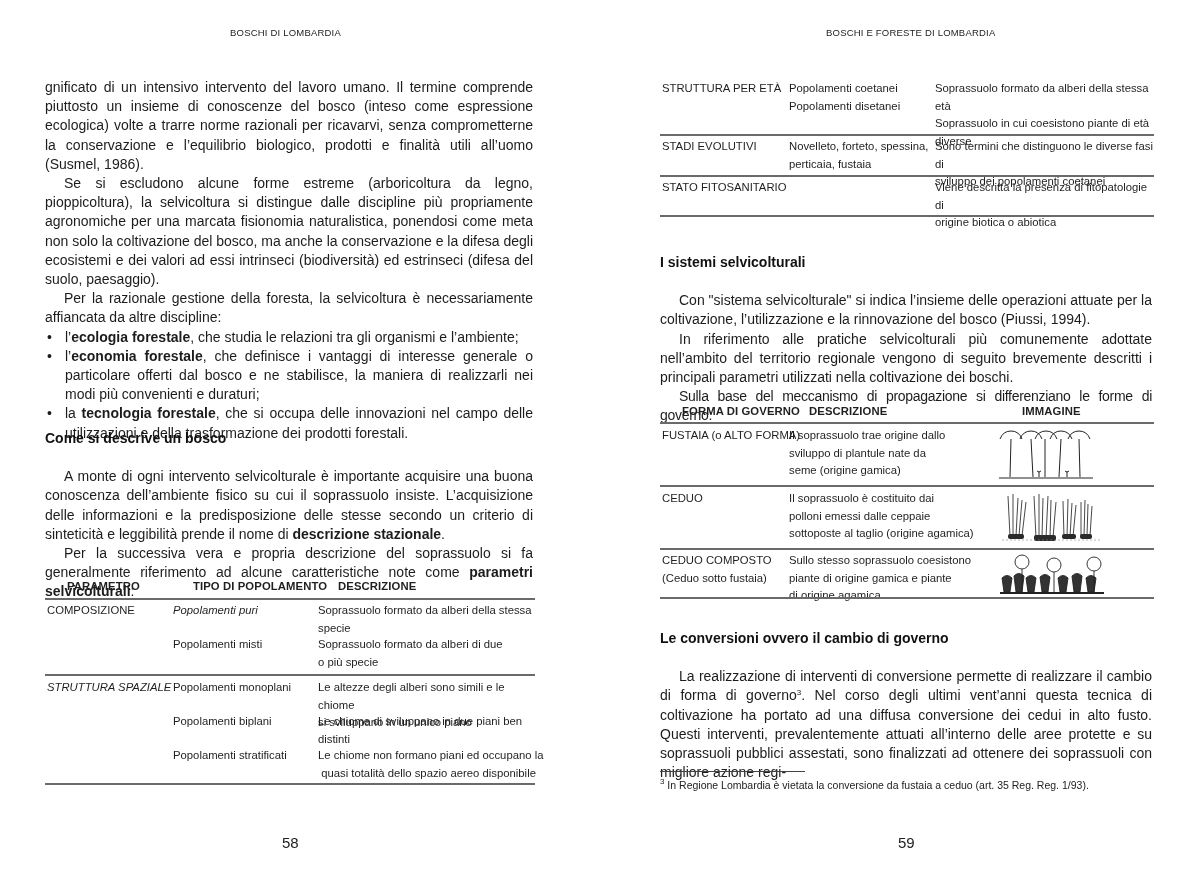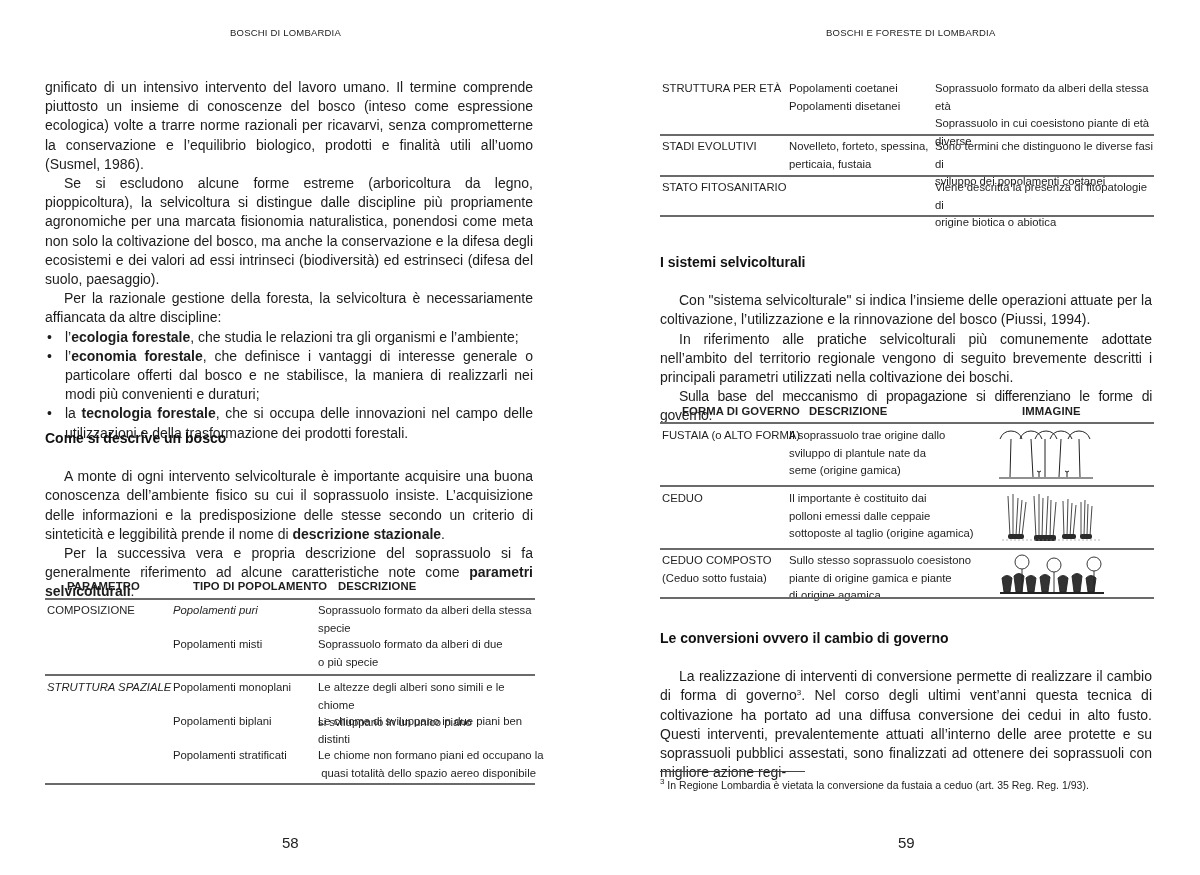--- a/index.html
+++ b/index.html
@@ -170,21 +170,21 @@
           <line x1="4" y1="49" x2="98" y2="49"></line>
           <path d="M44,48 v-5 m-2,-1 l2,1 l2,-1 M72,48 v-5 m-2,-1 l2,1 l2,-1"></path>
         </g>
       </svg>
     </div>
     <div class="rule" style="left:0; top:82px; width:494px;"></div>
 
     <div class="row" style="left:0; top:87px; width:494px; height:56px;">
       <div class="cell" style="left:2px; top:0;">CEDUO</div>
       <div class="cell" style="left:129px; top:0;">
-          <div>Il importante è costituito dai</div>
+          <div>Il soprassuolo è costituito dai</div>
           <div>polloni emessi dalle ceppaie</div>
           <div>sottoposte al taglio (origine agamica)</div>
         </div>
       <svg class="illus" style="left:342px; top:0;" width="100" height="55" viewBox="0 0 100 55">
         <g stroke="#333" fill="none" stroke-width="0.9">
           <path d="M8,46 l-2,-40 M11,46 l0,-42 M14,46 l2,-38 M17,46 l3,-36 M20,46 l4,-34"></path>
           <path d="M34,48 l-2,-42 M37,48 l0,-44 M40,48 l1,-40 M44,48 l2,-42 M48,48 l1,-38 M51,48 l3,-36"></path>
           <path d="M62,47 l-1,-36 M65,47 l1,-38 M68,47 l2,-34 M71,47 l3,-32"></path>
           <path d="M79,46 l0,-34 M82,46 l1,-36 M85,46 l1,-32 M88,46 l2,-30"></path>
         </g>

